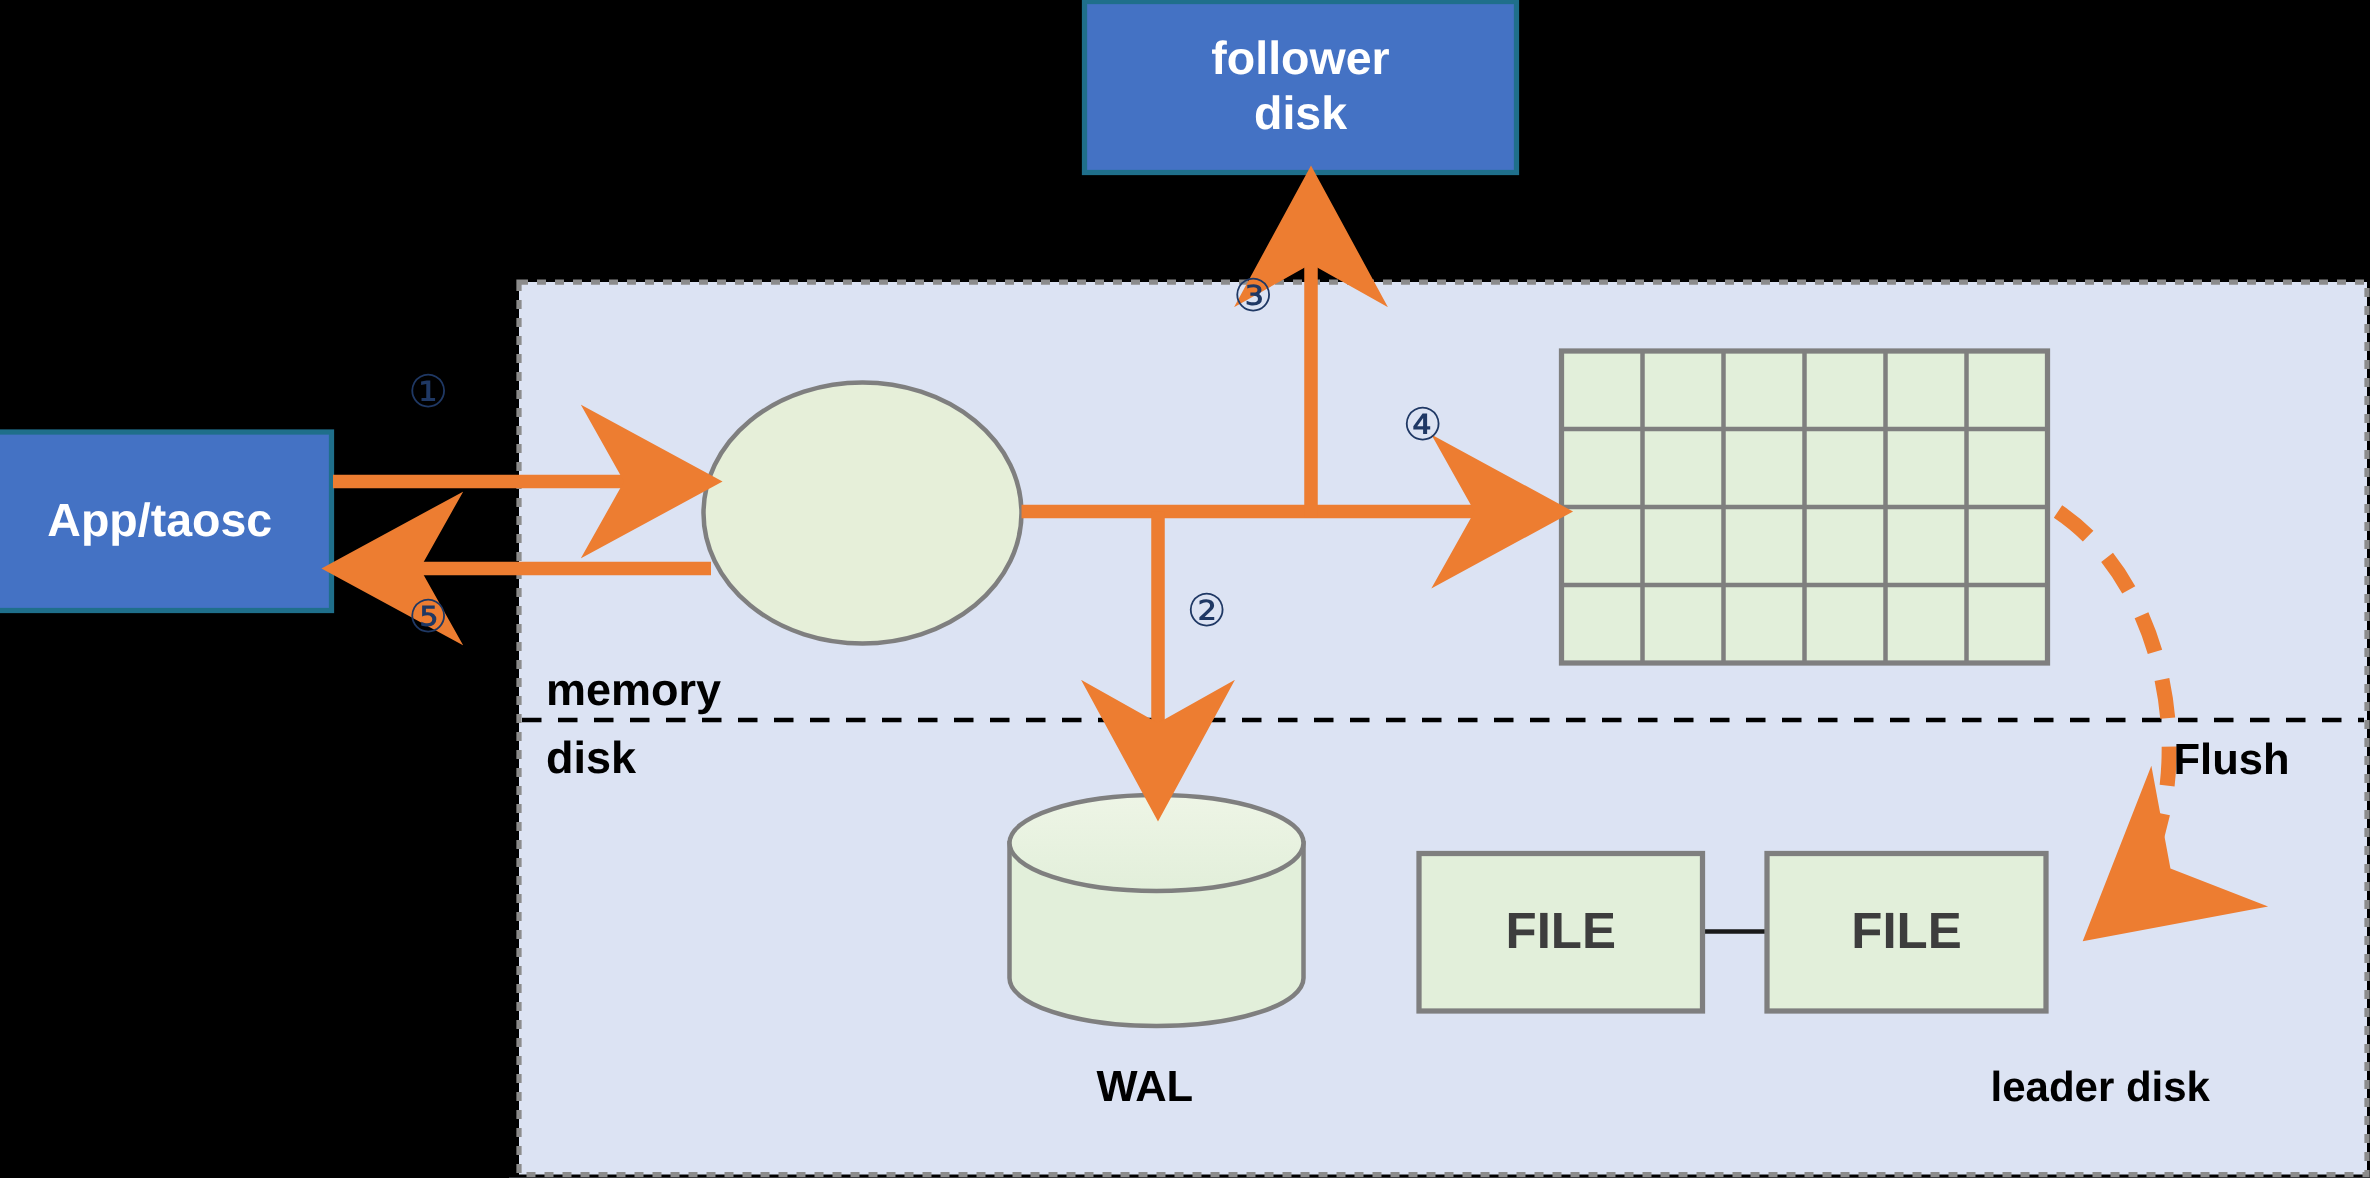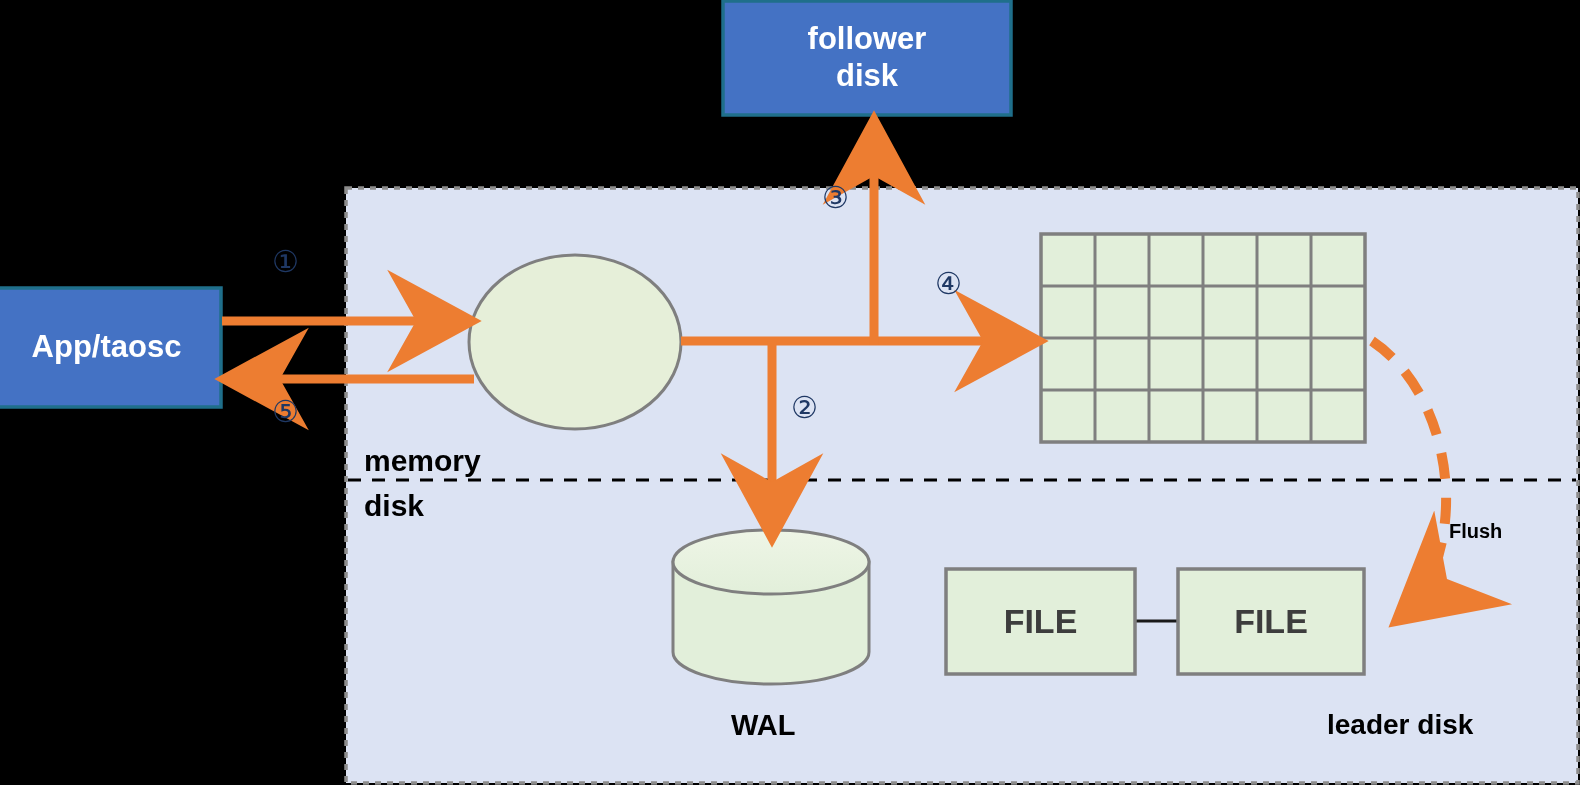--- a/index.html
+++ b/index.html
@@ -100,21 +100,21 @@
   <div class="boxtext greentext" style="left:1178px;top:569px;width:186px;height:105px;font-size:34px;">
     <span>FILE</span>
   </div>
 
   <div class="plainlabel" style="left:731px;top:709px;font-size:29px;">WAL</div>
 
   <div class="plainlabel" style="left:364px;top:444px;font-size:30px;">memory</div>
 
   <div class="plainlabel" style="left:364px;top:489px;font-size:30px;">disk</div>
 
-  <div class="plainlabel" style="left:1449px;top:520px;font-size:20px;">Flush</div>
+  <div class="plainlabel" style="left:1449px;top:491px;font-size:29px;">Flush</div>
 
   <div class="plainlabel" style="left:1327px;top:709px;font-size:28px;">leader disk</div>
 
   <div class="circnum" style="left:272px;top:247px;">①</div>
   <div class="circnum" style="left:272px;top:397px;">⑤</div>
   <div class="circnum" style="left:791px;top:393px;">②</div>
   <div class="circnum" style="left:822px;top:183px;">③</div>
   <div class="circnum" style="left:935px;top:269px;">④</div>
 
 </div>

